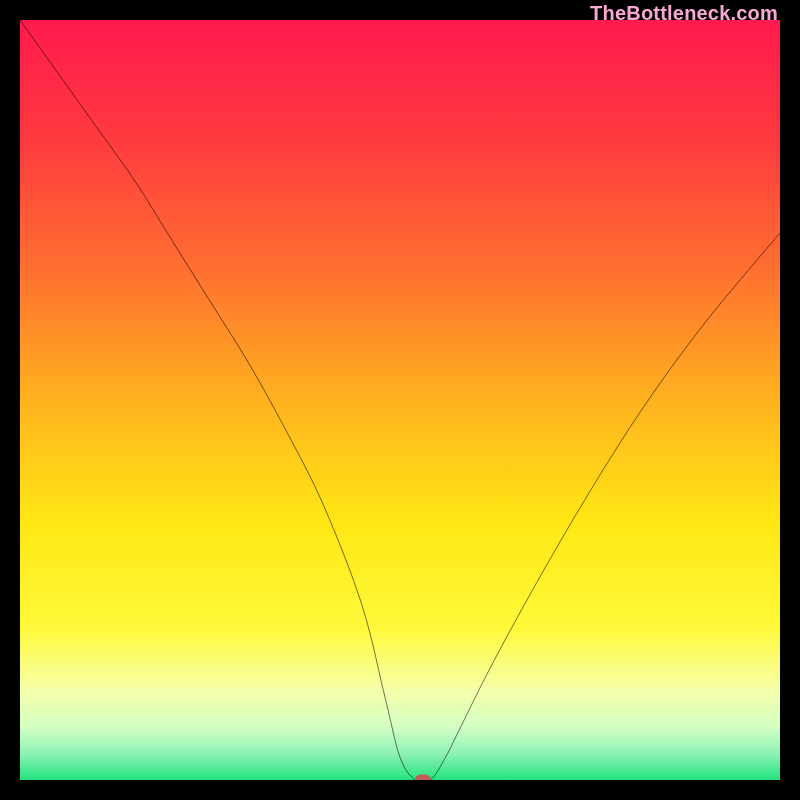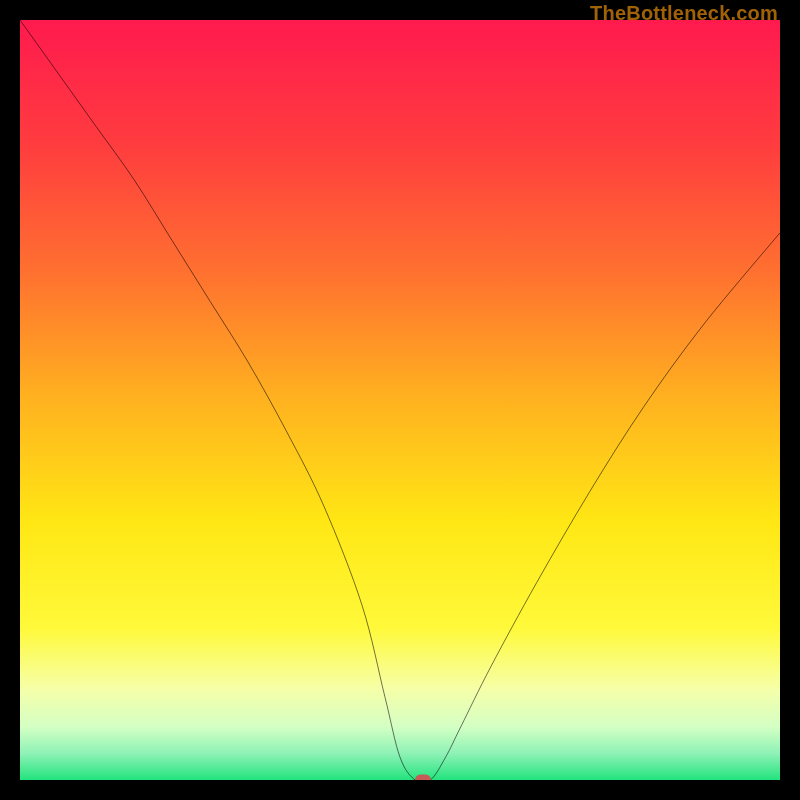--- a/index.html
+++ b/index.html
@@ -26,21 +26,21 @@
     overflow: hidden;
   }
   .gradient {
     position: absolute;
     left: 0; top: 0; width: 100%; height: 100%;
   }
   .watermark {
     position: absolute;
     top: 2px;
     right: 22px;
-    color: #a16207;
+    color: #f9a8d4;
     font-size: 20px;
     font-weight: 600;
     letter-spacing: 0.2px;
     user-select: none;
   }
   .marker {
     position: absolute;
     width: 16px;
     height: 11px;
     border-radius: 6px;

